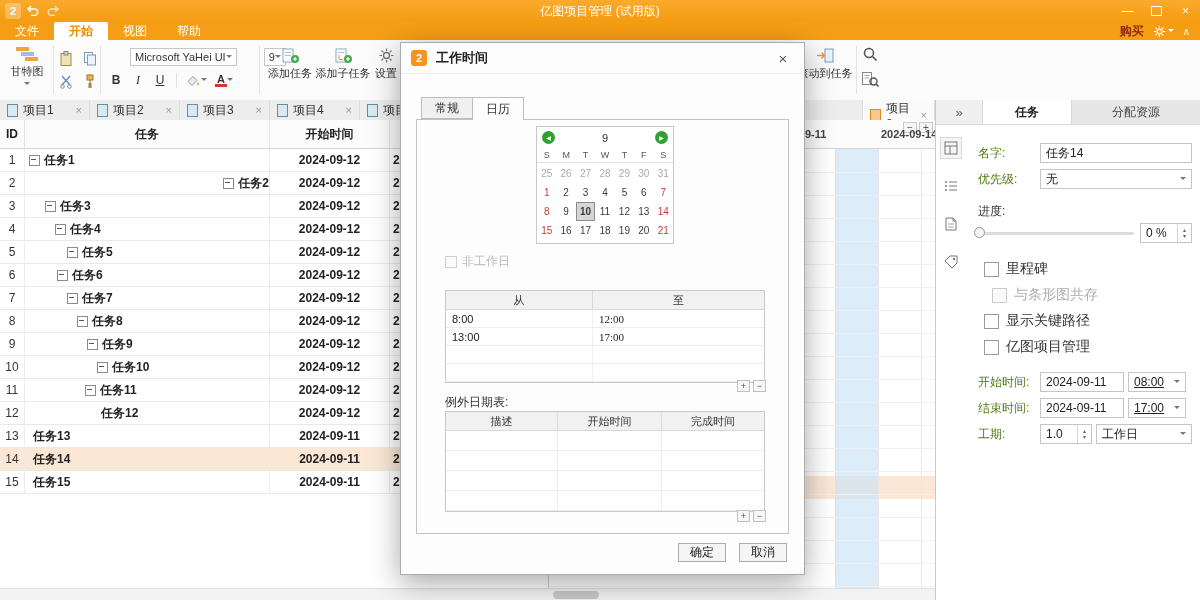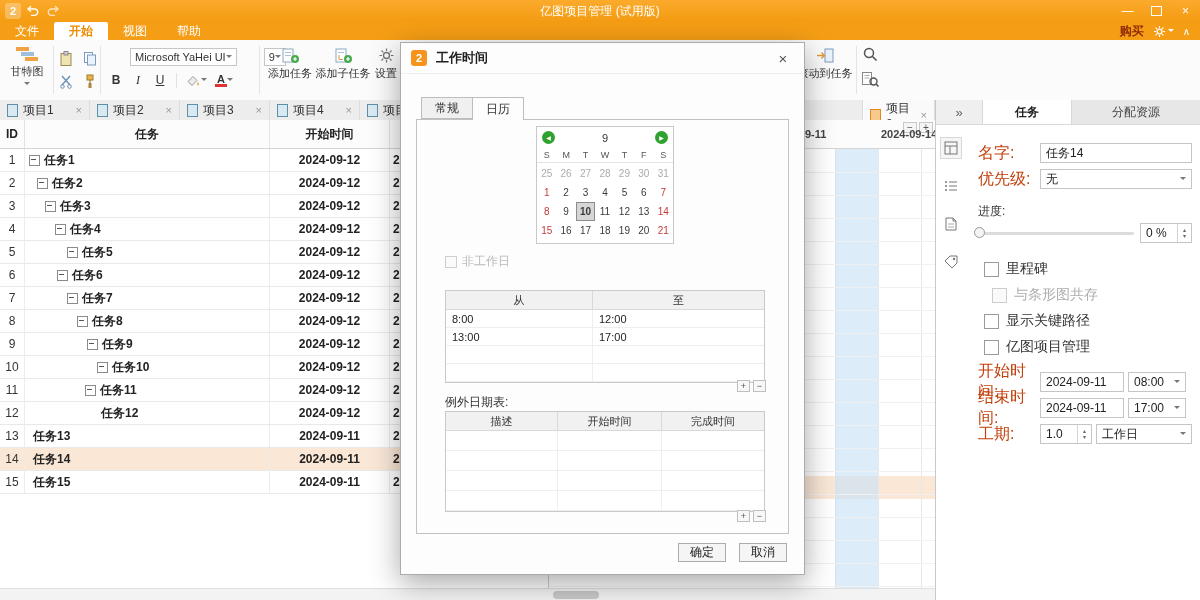--- a/index.html
+++ b/index.html
@@ -83,21 +83,21 @@
   .panel-tab-bar{height:24px;background:#EFEFEF;border-bottom:1px solid #D8D8D8;display:flex;align-items:stretch;}
   .panel-collapse{width:46px;display:flex;align-items:center;justify-content:center;color:#666;font-size:13px;}
   .ptab2{display:flex;align-items:center;justify-content:center;font-size:12px;color:#444;background:#E7E7E7;border-left:1px solid #D8D8D8;}
   .ptab2.active{background:#fff;font-weight:700;color:#222;}
   .panel-body{position:relative;height:475px;}
   .vicons{position:absolute;left:0;top:12px;width:30px;display:flex;flex-direction:column;gap:16px;align-items:center;}
   .vicon{width:20px;height:20px;display:flex;align-items:center;justify-content:center;border:1px solid transparent;}
   .vicon.active{border-color:#D8D8D8;background:#F6F6F6;}
   .pform{position:absolute;left:34px;top:18px;right:8px;}
   .frow{display:flex;align-items:center;margin-bottom:6px;height:20px;}
-  .flabel{flex:0 0 70px;font-size:16px;color:#c2410c;padding-left:8px;box-sizing:border-box;}
+  .flabel{flex:0 0 70px;font-size:12px;color:#4d7c0f;padding-left:8px;box-sizing:border-box;}
   .fctl{height:20px;border:1px solid #C5C5C5;background:#fff;display:flex;align-items:center;
         padding:0 5px;font-size:12px;color:#222;box-sizing:border-box;position:relative;}
   .grow{flex:1;}
   .fselect .caret{margin-left:auto;}
   .spin{padding-right:16px;}
   .spin-arrows{position:absolute;right:0;top:0;bottom:0;width:13px;border-left:1px solid #D5D5D5;
                display:flex;flex-direction:column;align-items:center;justify-content:center;font-size:6px;color:#666;line-height:6px;}
   .plabel-row{margin:14px 0 2px;font-size:12px;color:#333;padding-left:8px;}
   .slider-row{display:flex;align-items:center;margin-bottom:4px;height:22px;padding-left:4px;}
   .slider{flex:1;position:relative;height:20px;margin-right:6px;}
@@ -105,21 +105,21 @@
   .sthumb{position:absolute;left:0;top:4px;width:11px;height:11px;border-radius:50%;background:#F4F4F4;border:1px solid #999;box-sizing:border-box;}
   .pspin{flex:0 0 52px;}
   .cb-list{margin-top:12px;}
   .cb-row{display:flex;align-items:center;height:26px;padding-left:14px;}
   .cb-box{width:13px;height:13px;border:1px solid #9A9A9A;background:#fff;margin-right:7px;flex:0 0 auto;}
   .cb-label{font-size:14px;color:#333;}
   .cb-row.disabled .cb-box{border-color:#CCC;background:#FAFAFA;}
   .cb-row.disabled .cb-label{color:#ADADAD;}
   .dates-block{margin-top:12px;}
   .fdate{flex:0 0 84px;}
-  .ftime{flex:0 0 58px;margin-left:4px;}
+  .ftime{flex:0 0 58px;margin-left:4px;text-decoration:underline;}
   .fdur{flex:0 0 52px;}
   .funit{flex:1;margin-left:4px;}
   
   .dialog{position:absolute;left:400px;top:42px;width:405px;height:533px;background:#FDFDFD;
           border:1px solid #ABABAB;box-shadow:0 8px 28px rgba(0,0,0,.35);z-index:10;box-sizing:border-box;}
   .dlg-title{height:30px;display:flex;align-items:center;padding:0 10px;border-bottom:1px solid #EFEFEF;}
   .dlg-logo{width:16px;height:16px;background:#F7941E;border-radius:3px;color:#fff;font-weight:700;font-size:11px;
             display:flex;align-items:center;justify-content:center;}
   .dlg-title-text{margin-left:9px;font-size:13px;font-weight:700;color:#222;}
   .dlg-close{margin-left:auto;width:22px;height:22px;display:flex;align-items:center;justify-content:center;color:#555;font-size:15px;}
@@ -145,21 +145,21 @@
   .chk-label{font-size:12px;color:#B9B9B9;}
   .sec-label{position:absolute;left:28px;font-size:12px;color:#333;}
   .wt-table{position:absolute;left:28px;top:170px;width:320px;border:1px solid #C9C9C9;background:#fff;box-sizing:border-box;}
   .wt-head{display:flex;height:18px;background:#F1F1F1;border-bottom:1px solid #D9D9D9;}
   .wt-hcell{font-size:11px;color:#333;display:flex;align-items:center;justify-content:center;box-sizing:border-box;}
   .wt-hcell.c0{width:147px;border-right:1px solid #D9D9D9;}
   .wt-hcell.c1{flex:1;}
   .wt-row{display:flex;height:17px;border-bottom:1px solid #EEEEEE;}
   .wt-cell{font-size:11px;color:#222;display:flex;align-items:center;padding-left:6px;box-sizing:border-box;}
   .wt-cell.c0{width:147px;border-right:1px solid #EEEEEE;}
-  .wt-cell.c1{flex:1;}
+  .wt-cell.c1{flex:1;font-family:Liberation Serif, serif;}
   .mini{position:absolute;display:flex;gap:3px;}
   .mini-btn{width:13px;height:12px;border:1px solid #BFBFBF;background:#F7F7F7;font-size:9px;line-height:10px;
             text-align:center;color:#555;box-sizing:border-box;}
   .ex-table{position:absolute;left:28px;top:291px;width:320px;border:1px solid #C9C9C9;background:#fff;box-sizing:border-box;}
   .ex-head{display:flex;height:18px;background:#F1F1F1;border-bottom:1px solid #D9D9D9;}
   .ex-hcell{font-size:11px;color:#333;display:flex;align-items:center;justify-content:center;box-sizing:border-box;}
   .ex-row{display:flex;height:19px;border-bottom:1px solid #EEEEEE;}
   .ex-cell{box-sizing:border-box;}
   .exc0{width:112px;border-right:1px solid #D9D9D9;}
   .exc1{width:104px;border-right:1px solid #D9D9D9;}
@@ -399,21 +399,21 @@
           <div class="td td-id">1</div>
           <div class="td td-task" style="padding-left: 4px;">
             <span class="expand"></span>
             <span class="task-name">任务1</span>
           </div>
           <div class="td td-start">2024-09-12</div>
           <div class="td td-end">20</div>
         </div>
         <div class="trow">
           <div class="td td-id">2</div>
-          <div class="td td-task" style="padding-left: 12px;">
+          <div class="td td-task" style="padding-left: 12px; justify-content: flex-end;">
             <span class="expand"></span>
             <span class="task-name">任务2</span>
           </div>
           <div class="td td-start">2024-09-12</div>
           <div class="td td-end">20</div>
         </div>
         <div class="trow">
           <div class="td td-id">3</div>
           <div class="td td-task" style="padding-left: 20px;">
             <span class="expand"></span>

